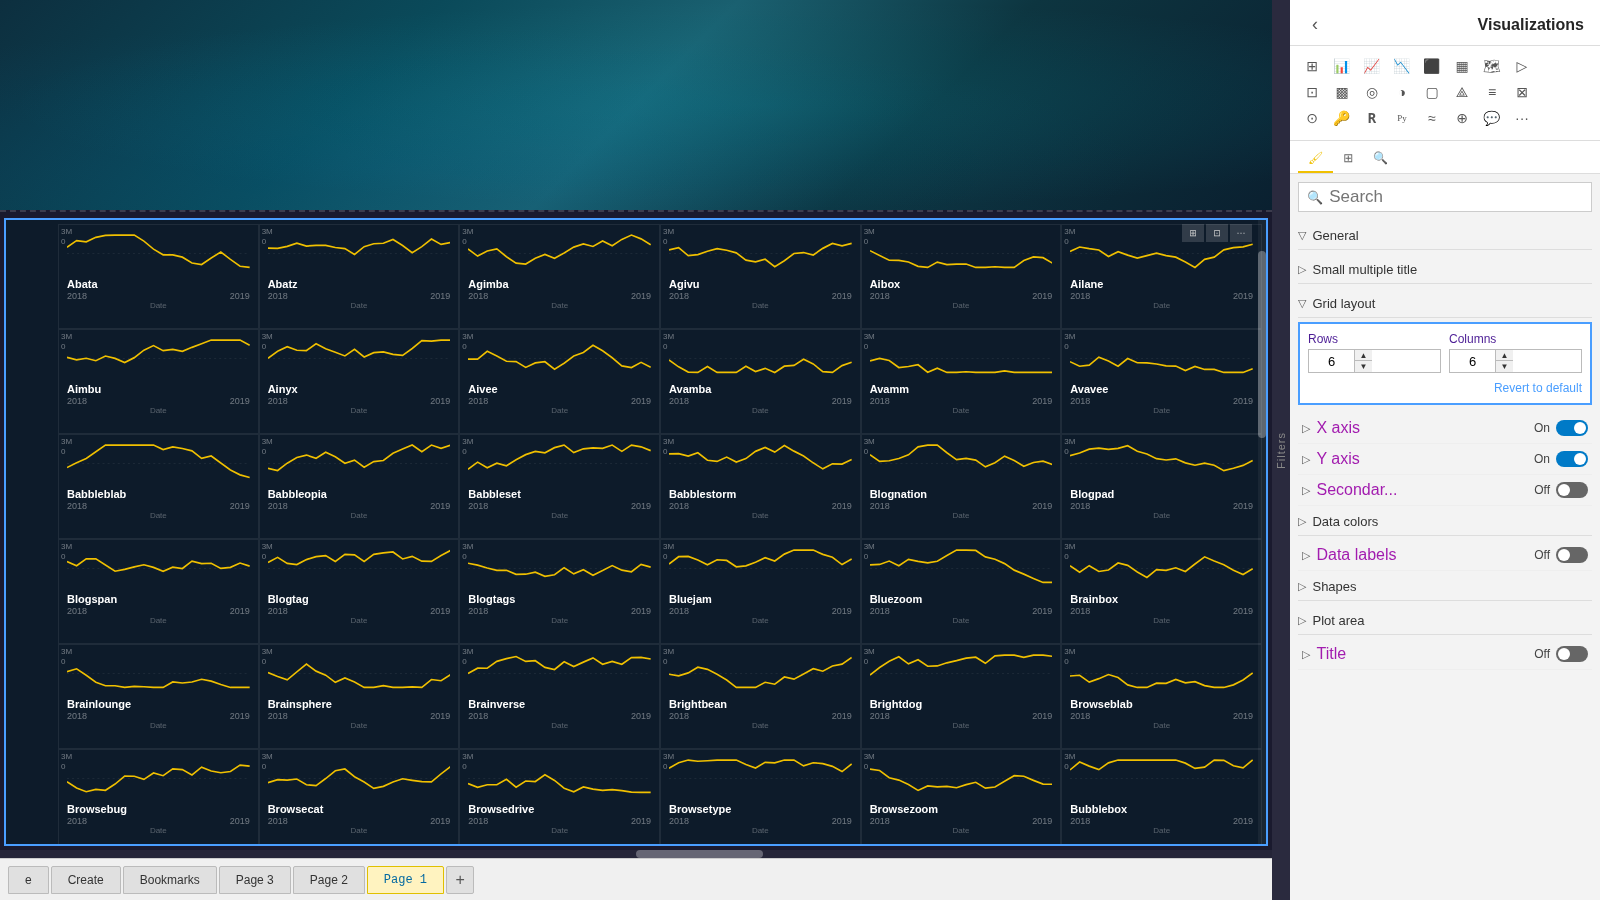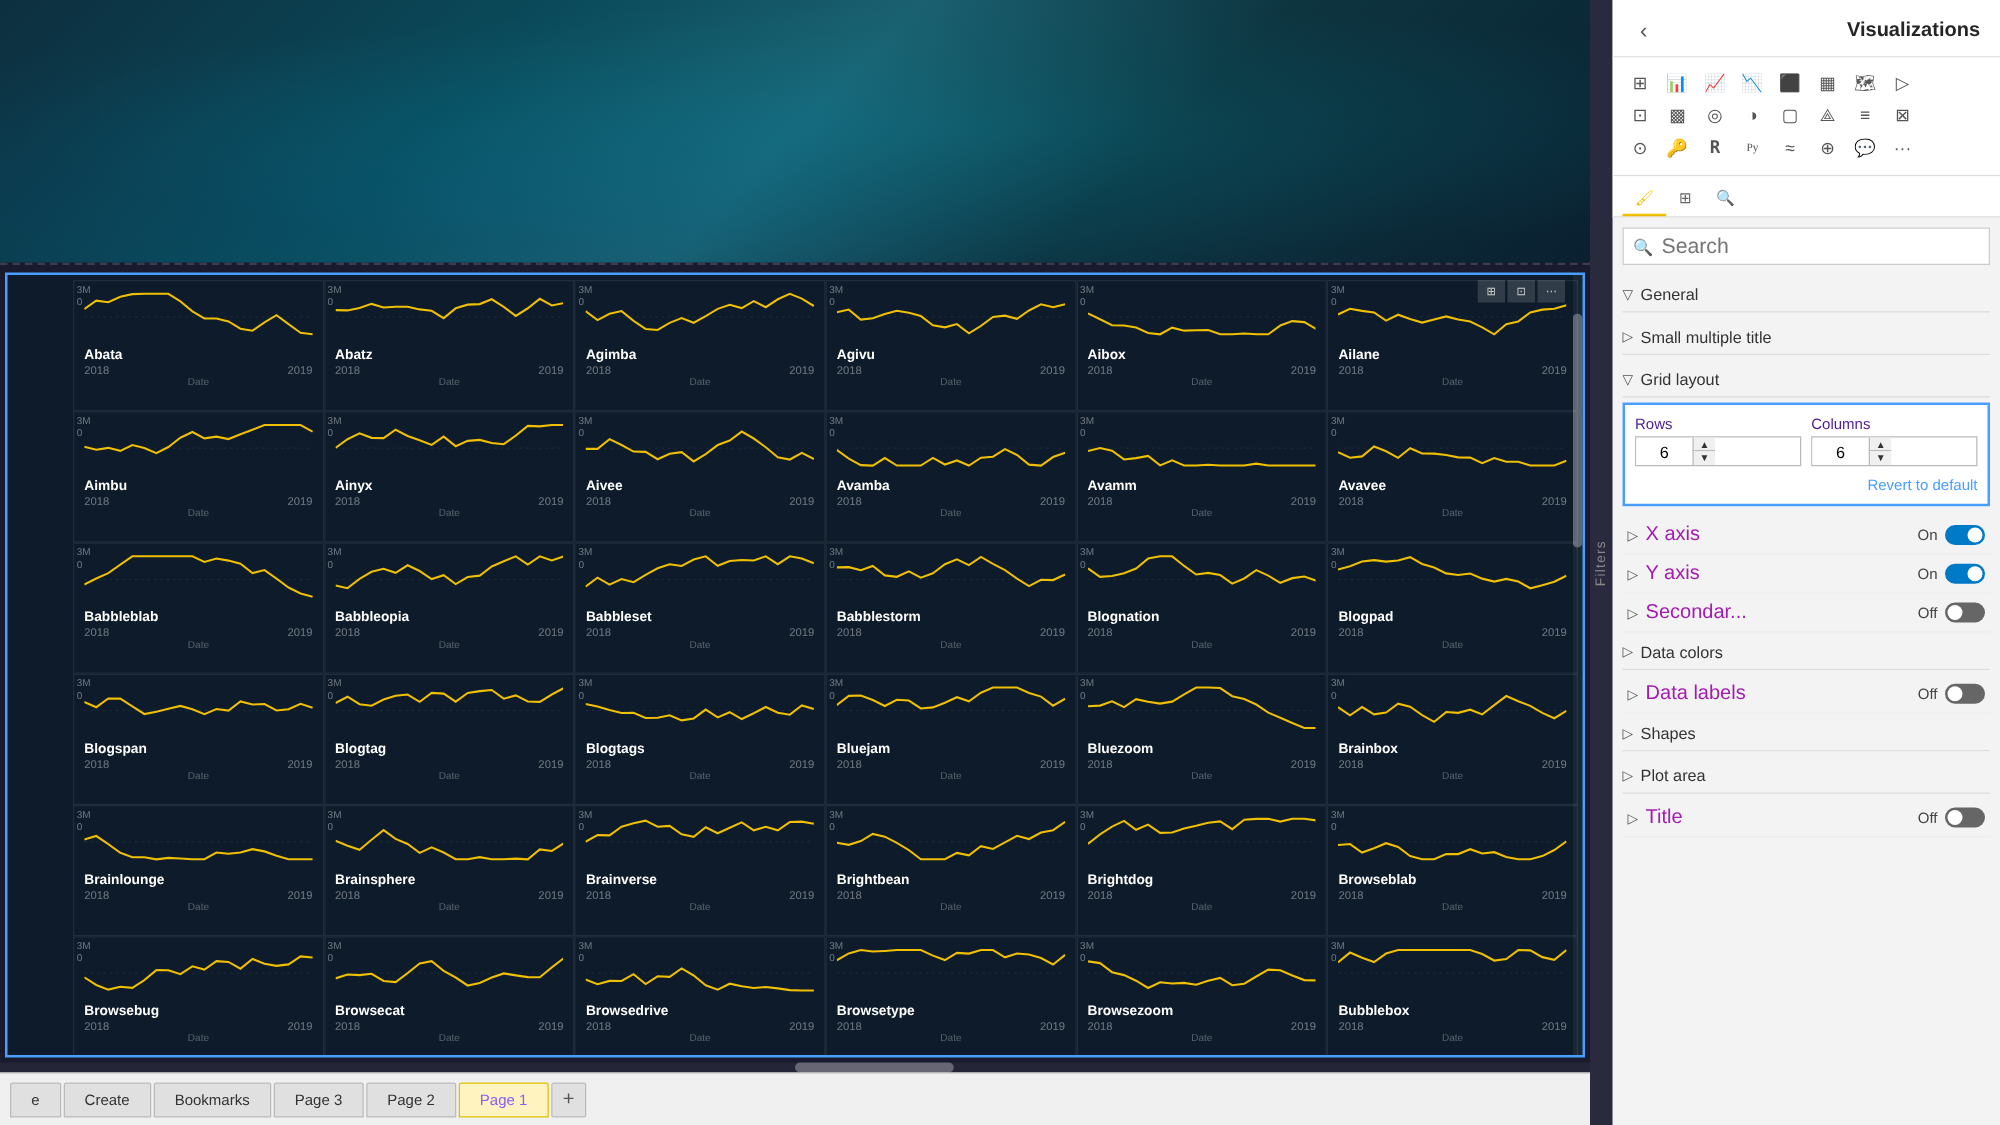--- a/index.html
+++ b/index.html
@@ -386,22 +386,23 @@
       padding: 6px 16px;
       font-size: 12px;
       background: #e0e0e0;
       border: 1px solid #bbb;
       cursor: pointer;
       color: #333;
       border-radius: 2px 2px 0 0;
     }
     .page-tab.active {
       background: #fff;
-      color: #8b5cf6;
+      color: #0369a1;
       border-bottom-color: #fff;
+      font-family: Liberation Mono, monospace;
     }
     .page-tab.page1 {
       background: #fff3c0;
       border-color: #e0c000;
     }
 
     .add-page-btn {
       width: 28px;
       height: 28px;
       background: #e0e0e0;

